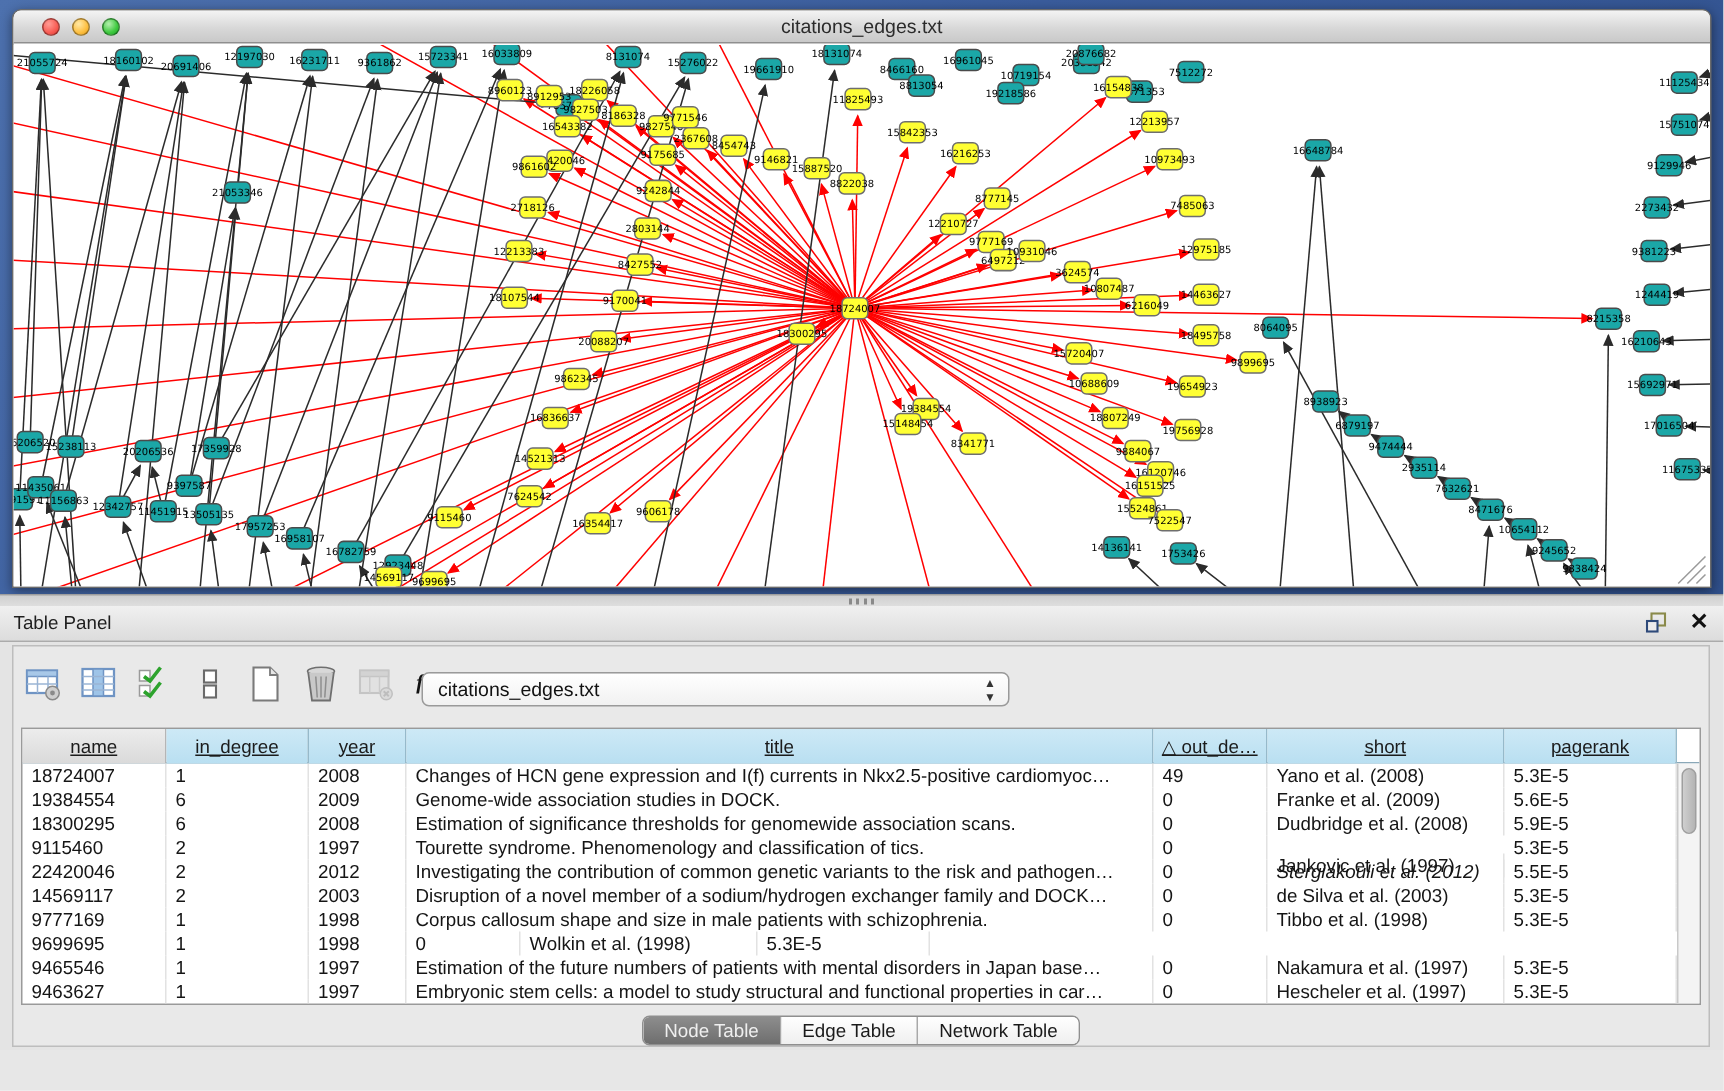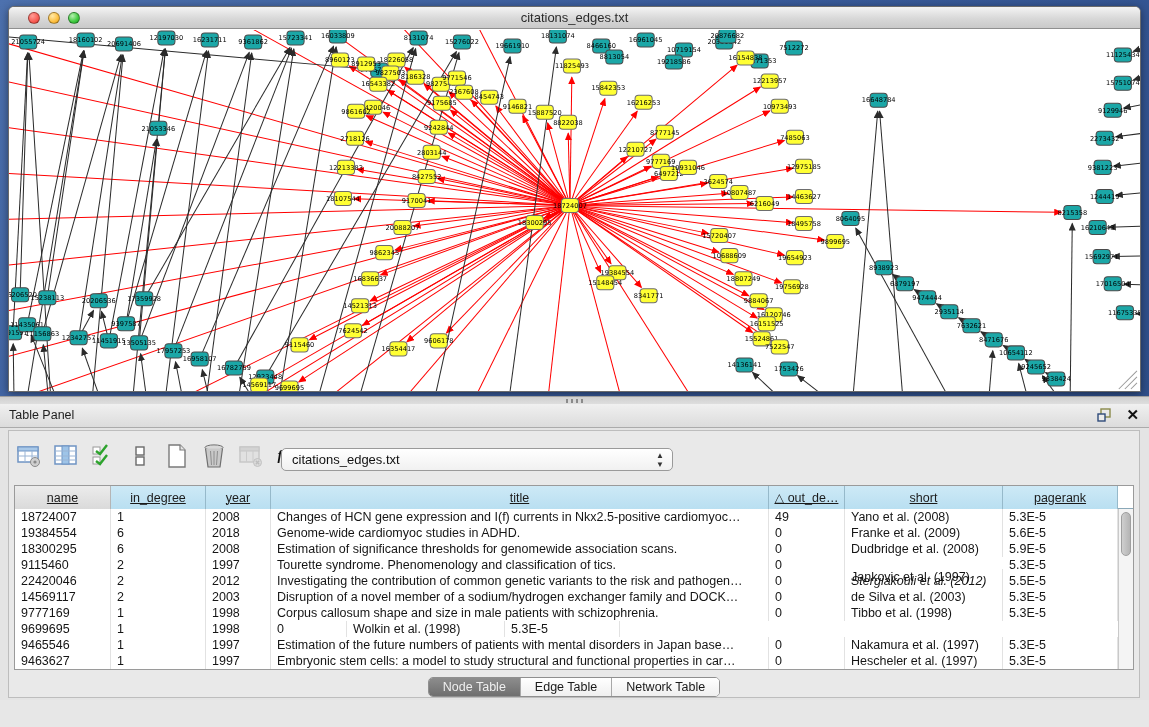--- a/index.html
+++ b/index.html
@@ -909,22 +909,22 @@
               <div class="td" style="width: 95px;">1</div>
               <div class="td" style="width: 65px;">2008</div>
               <div class="td" style="width: 498px;">Changes of HCN gene expression and I(f) currents in Nkx2.5-positive cardiomyoc…</div>
               <div class="td" style="width: 76px;">49</div>
               <div class="td" style="width: 158px;">Yano et al. (2008)</div>
               <div class="td" style="width: 115px;">5.3E-5</div>
             </div>
             <div class="tr">
               <div class="td" style="width: 96px;">19384554</div>
               <div class="td" style="width: 95px;">6</div>
-              <div class="td" style="width: 65px;">2018</div>
-              <div class="td" style="width: 498px;">Genome-wide cardiomyoc studies in ADHD.</div>
+              <div class="td" style="width: 65px;">2009</div>
+              <div class="td" style="width: 498px;">Genome-wide association studies in DOCK.</div>
               <div class="td" style="width: 76px;">0</div>
               <div class="td" style="width: 158px;">Franke et al. (2009)</div>
               <div class="td" style="width: 115px;">5.6E-5</div>
             </div>
             <div class="tr">
               <div class="td" style="width: 96px;">18300295</div>
               <div class="td" style="width: 95px;">6</div>
               <div class="td" style="width: 65px;">2008</div>
               <div class="td" style="width: 498px;">Estimation of significance thresholds for genomewide association scans.</div>
               <div class="td" style="width: 76px;">0</div>

